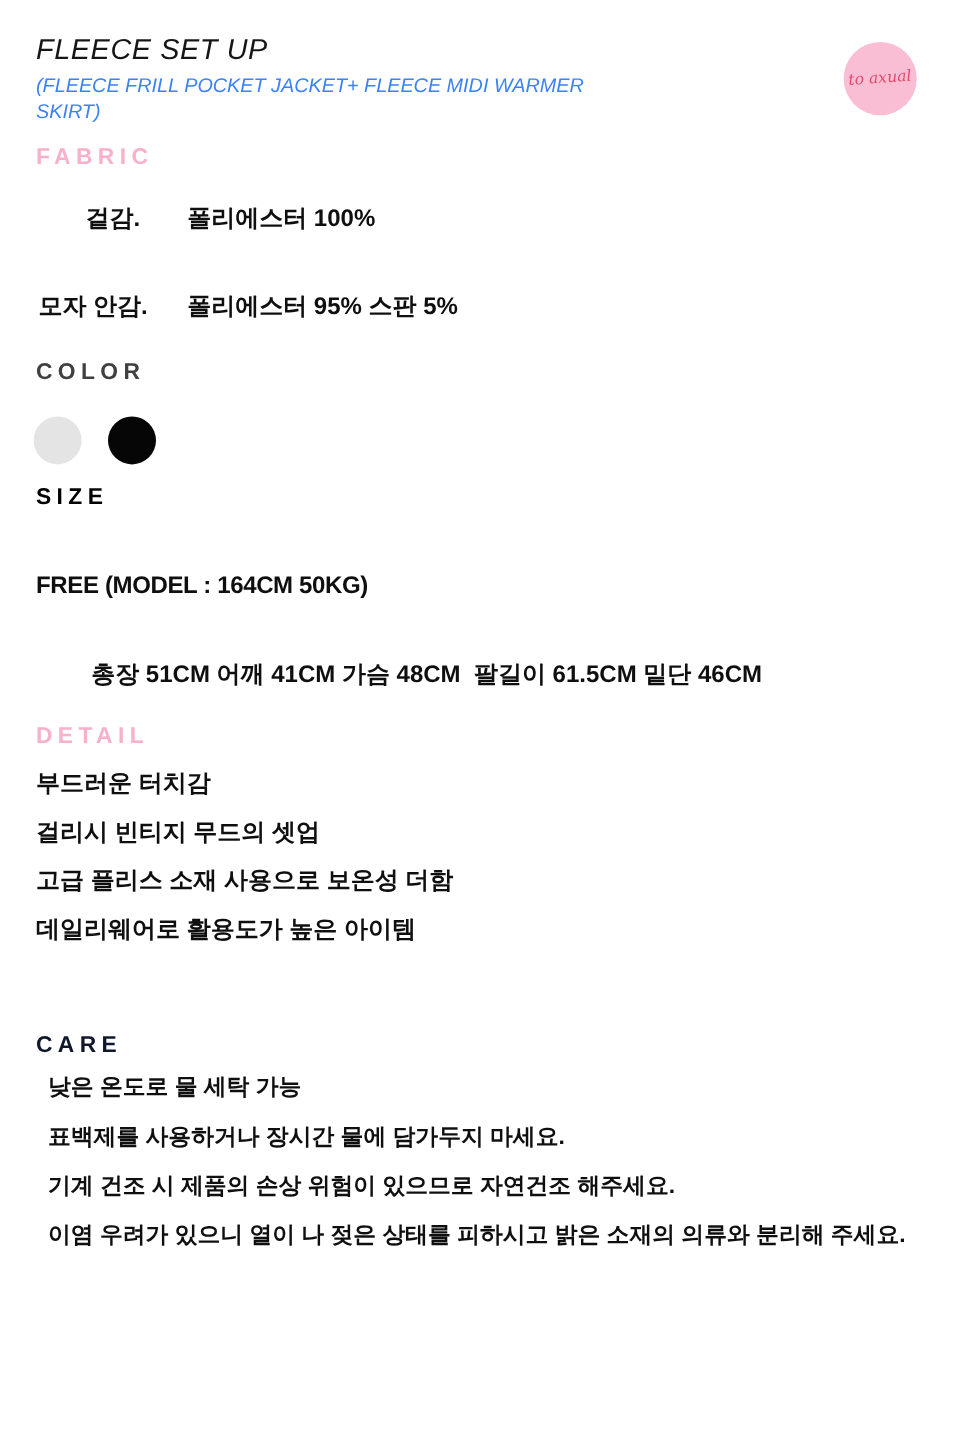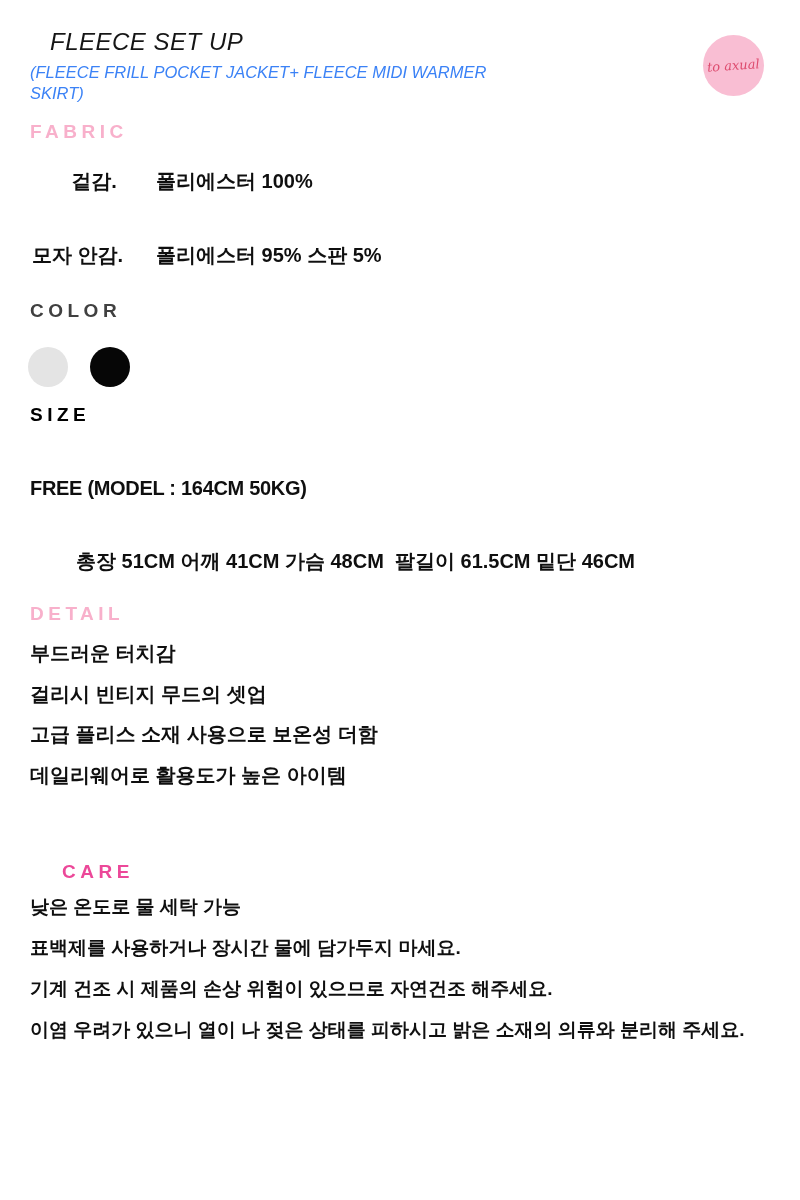--- a/index.html
+++ b/index.html
@@ -16,21 +16,20 @@
     overflow: hidden;
   }
   
   .title-block { position: absolute; left: 30px; top: 28px; width: 560px; }
   .product-title {
     font-style: italic;
     font-size: 24px;
     font-weight: 500;
     letter-spacing: 0.5px;
     color: #161616;
-    margin-left: 20px;
   }
   .product-subtitle {
     margin-top: 6px;
     font-style: italic;
     font-size: 16.5px;
     line-height: 21px;
     color: #3b82f6;
   }
   
   .brand-badge {
@@ -70,21 +69,21 @@
   .fabric-label { width: 124px; flex: 0 0 124px; }
   
   .swatch-row { position: absolute; left: 28px; top: 347px; display: flex; gap: 22px; }
   .swatch { width: 40px; height: 40px; border-radius: 50%; }
   
   .size-line-1 { position: absolute; left: 30px; top: 477px; letter-spacing: -0.3px; }
   .size-line-2 { position: absolute; left: 30px; top: 548px; margin-left: 46px; }
   .line-list { position: absolute; left: 30px; }
   .line-list .line { line-height: 40.6px; }
   #detail-lines { top: 633px; }
-  #care-lines { top: 886px; }
+  #care-lines { top: 886px; margin-left: 10px; }
   #care-lines .line { line-height: 41px; font-size: 19px; }
 </style>
 </head>
 <body>
 
 <div class="page">
 
   <div class="title-block">
     <div class="product-title">FLEECE SET UP</div>
     <div class="product-subtitle">
@@ -122,21 +121,21 @@
 
   <div class="section-heading" style="top: 603px; color: rgb(248, 176, 203);">DETAIL</div>
 
   <div id="detail-lines" class="line-list">
     <div class="k-text line">부드러운 터치감</div>
     <div class="k-text line">걸리시 빈티지 무드의 셋업</div>
     <div class="k-text line">고급 플리스 소재 사용으로 보온성 더함</div>
     <div class="k-text line">데일리웨어로 활용도가 높은 아이템</div>
   </div>
 
-  <div class="section-heading" style="top: 861px; color: #ec4899; margin-left: 32px;">CARE</div>
+  <div class="section-heading" style="top: 861px; color: #0f172a;">CARE</div>
 
   <div id="care-lines" class="line-list">
     <div class="k-text line">낮은 온도로 물 세탁 가능</div>
     <div class="k-text line">표백제를 사용하거나 장시간 물에 담가두지 마세요.</div>
     <div class="k-text line">기계 건조 시 제품의 손상 위험이 있으므로 자연건조 해주세요.</div>
     <div class="k-text line">이염 우려가 있으니 열이 나 젖은 상태를 피하시고 밝은 소재의 의류와 분리해 주세요.</div>
   </div>
 
 </div>
 

